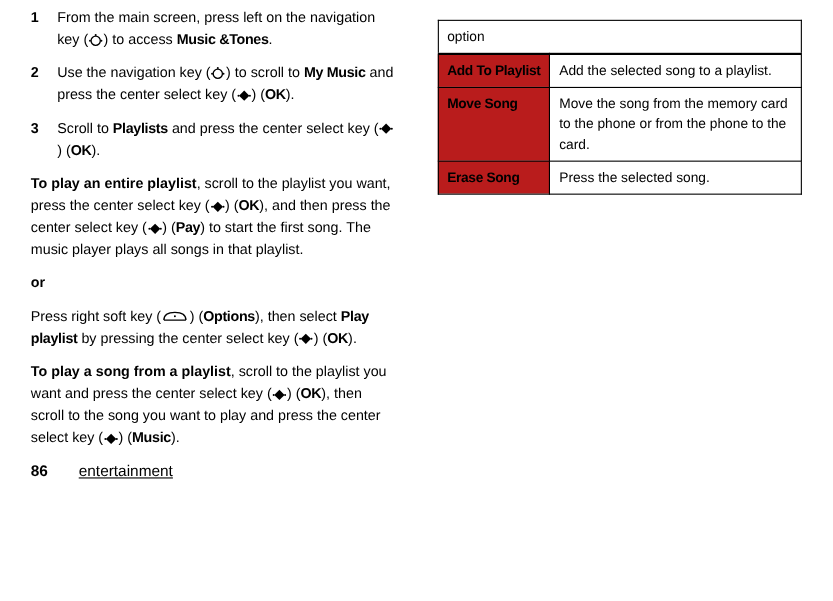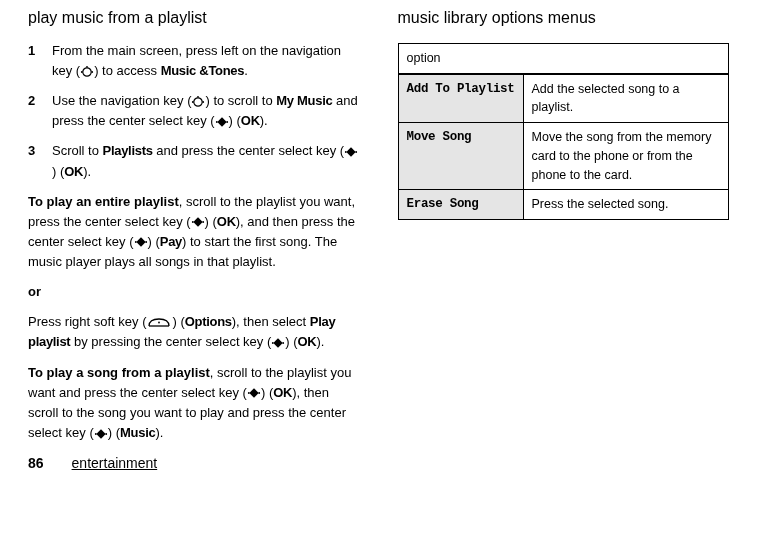--- a/index.html
+++ b/index.html
@@ -67,35 +67,34 @@
       text-align: left;
       vertical-align: top;
       font-size: 12.5px;
       line-height: 1.5;
     }
     th {
       font-weight: normal;
       border-bottom: 2px solid #000;
     }
     td.opt {
-      background: #e5e5e5;
+      background: #b91c1c;
       width: 92px;
-      font-family: Liberation Mono, monospace;
+      font-family: Liberation Sans, sans-serif;
       font-stretch: condensed;
       font-weight: bold;
       letter-spacing: -0.3px;
       white-space: nowrap;
     }
   </style>
 </head>
 <body>
 
 <div class="columns">
   <div class="col">
-    <div class="heading">play music from a playlist</div>
 
     <div class="step">
       <div class="step-num">1</div>
       <div class="step-body">
         <span>From the main screen, press left on the navigation key (</span><span class="icon"><svg width="14" height="14" viewBox="0 0 14 14">
               <circle cx="7" cy="7" r="4.2" fill="none" stroke="#000" stroke-width="1.2"></circle>
               <circle cx="1.8" cy="7" r="0.9" fill="#000"></circle>
               <circle cx="12.2" cy="7" r="0.9" fill="#000"></circle>
               <circle cx="7" cy="1.8" r="0.9" fill="#000"></circle>
             </svg></span><span>) to access </span><span class="cond">Music &amp;Tones</span><span>.</span>
@@ -167,21 +166,20 @@
           </svg></span><span>) (</span><span class="cond">Music</span><span>).</span>
     </div>
 
     <div class="footer">
       <span class="pn">86</span>
       <span class="cat">entertainment</span>
     </div>
   </div>
 
   <div class="col">
-    <div class="heading">music library options menus</div>
 
 
     <table>
       <tbody>
           <tr>
         <th colspan="2">option</th>
       </tr>
       <tr>
         <td class="opt">Add To Playlist</td>
         <td>Add the selected song to a playlist.</td>

